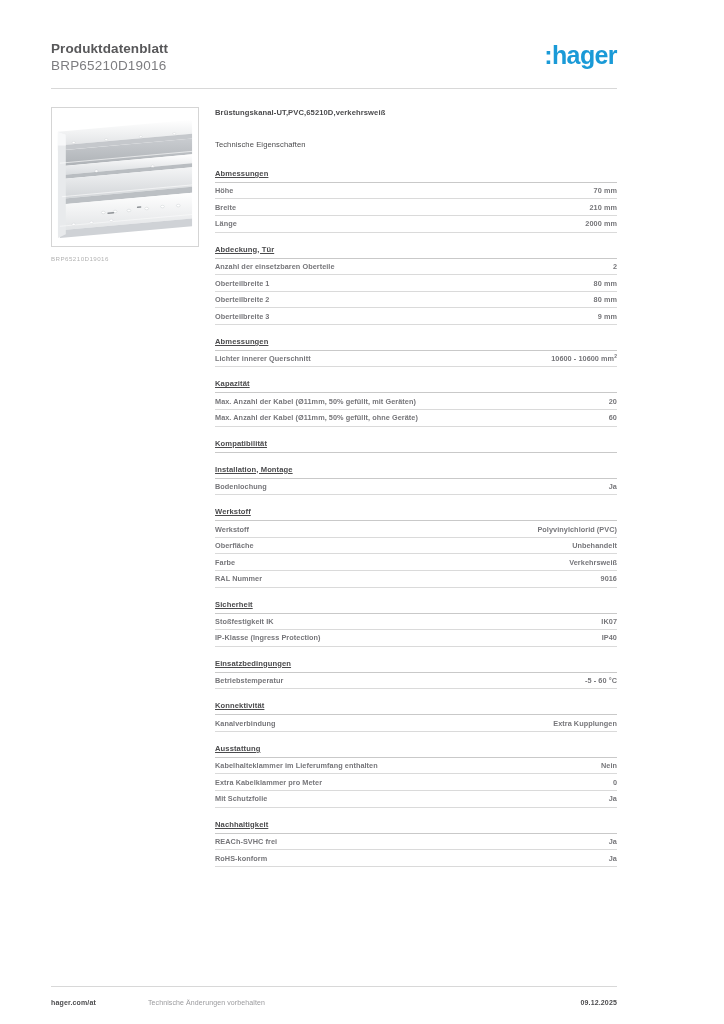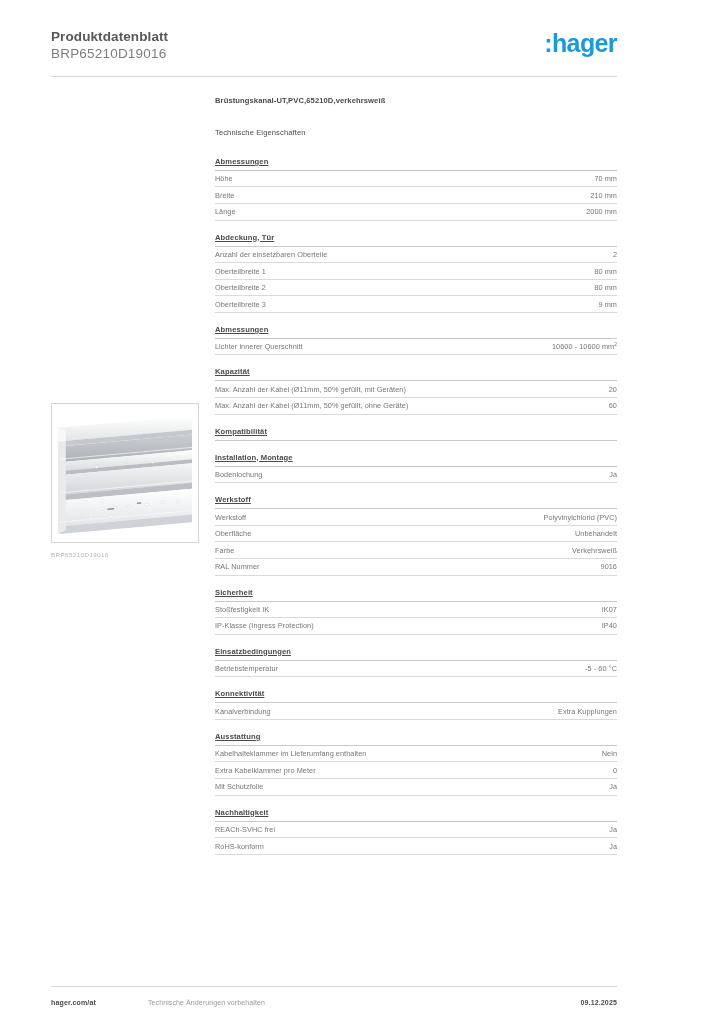--- a/index.html
+++ b/index.html
@@ -15,21 +15,21 @@
     font-family: "Liberation Sans", sans-serif;
     color: #58585a;
     -webkit-font-smoothing: antialiased;
     position: relative;
   }
 
   .page {
     width: 668px;
     height: 1024px;
     position: relative;
-    padding: 4px 51px;
+    padding: 16px 51px;
   }
 
   
   .header {
     padding-top: 25px;
     display: flex;
     align-items: flex-start;
     justify-content: space-between;
   }
 
@@ -66,21 +66,21 @@
     margin-top: 14px;
     height: 1px;
     background: #d8d8d8;
     width: 100%;
   }
 
   
   .content {
     display: flex;
     margin-top: 18px;
-    align-items: center;
+    align-items: flex-start;
   }
 
   .left-col {
     width: 148px;
     flex: 0 0 148px;
   }
 
   .product-figure {
     width: 148px;
     height: 140px;
@@ -133,20 +133,21 @@
     border-bottom: 1px solid #c9c9c9;
     text-decoration: underline;
   }
 
   .spec-row {
     display: flex;
     justify-content: space-between;
     align-items: baseline;
     border-bottom: 1px solid #dadada;
     padding: 3.4px 0 3.2px 0;
+    font-weight: bold;
   }
 
   .spec-label {
     font-size: 7.3px;
     color: #76767a;
     letter-spacing: 0.06px;
     white-space: nowrap;
   }
 
   .spec-value {

